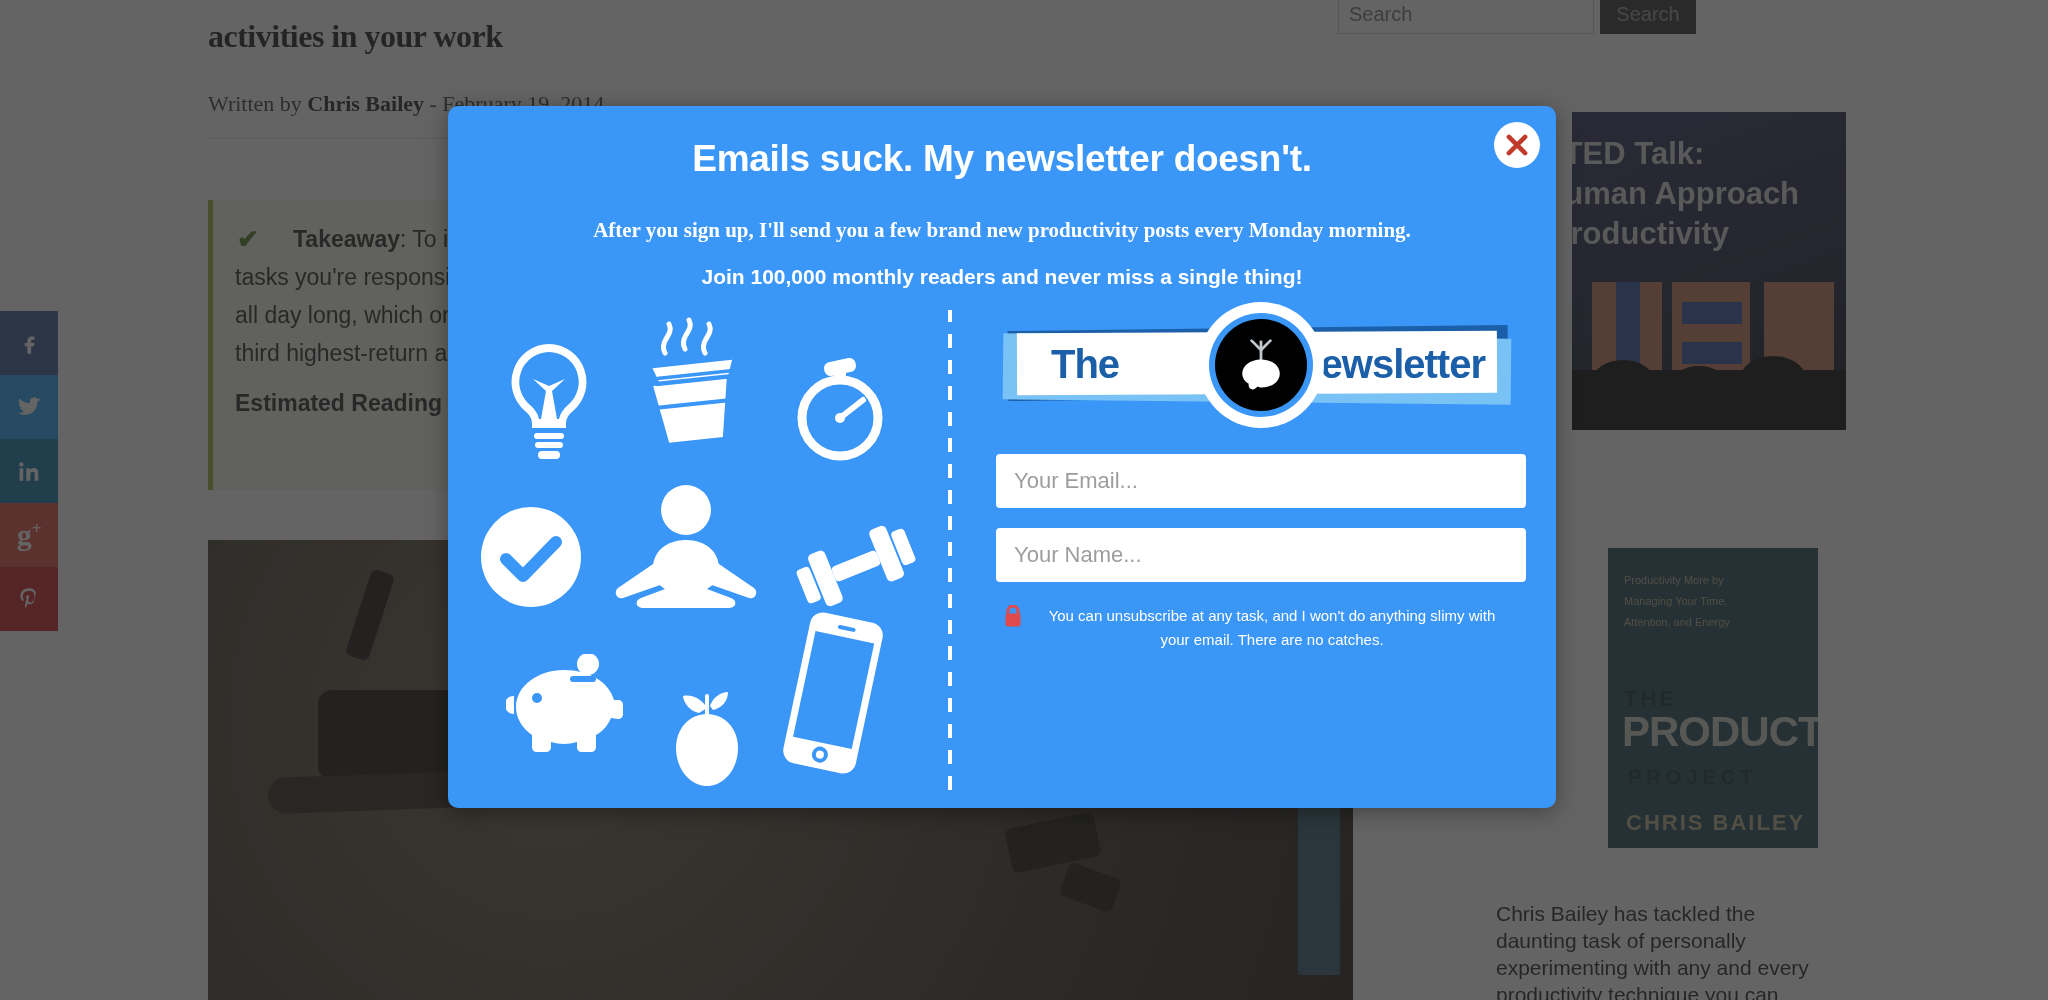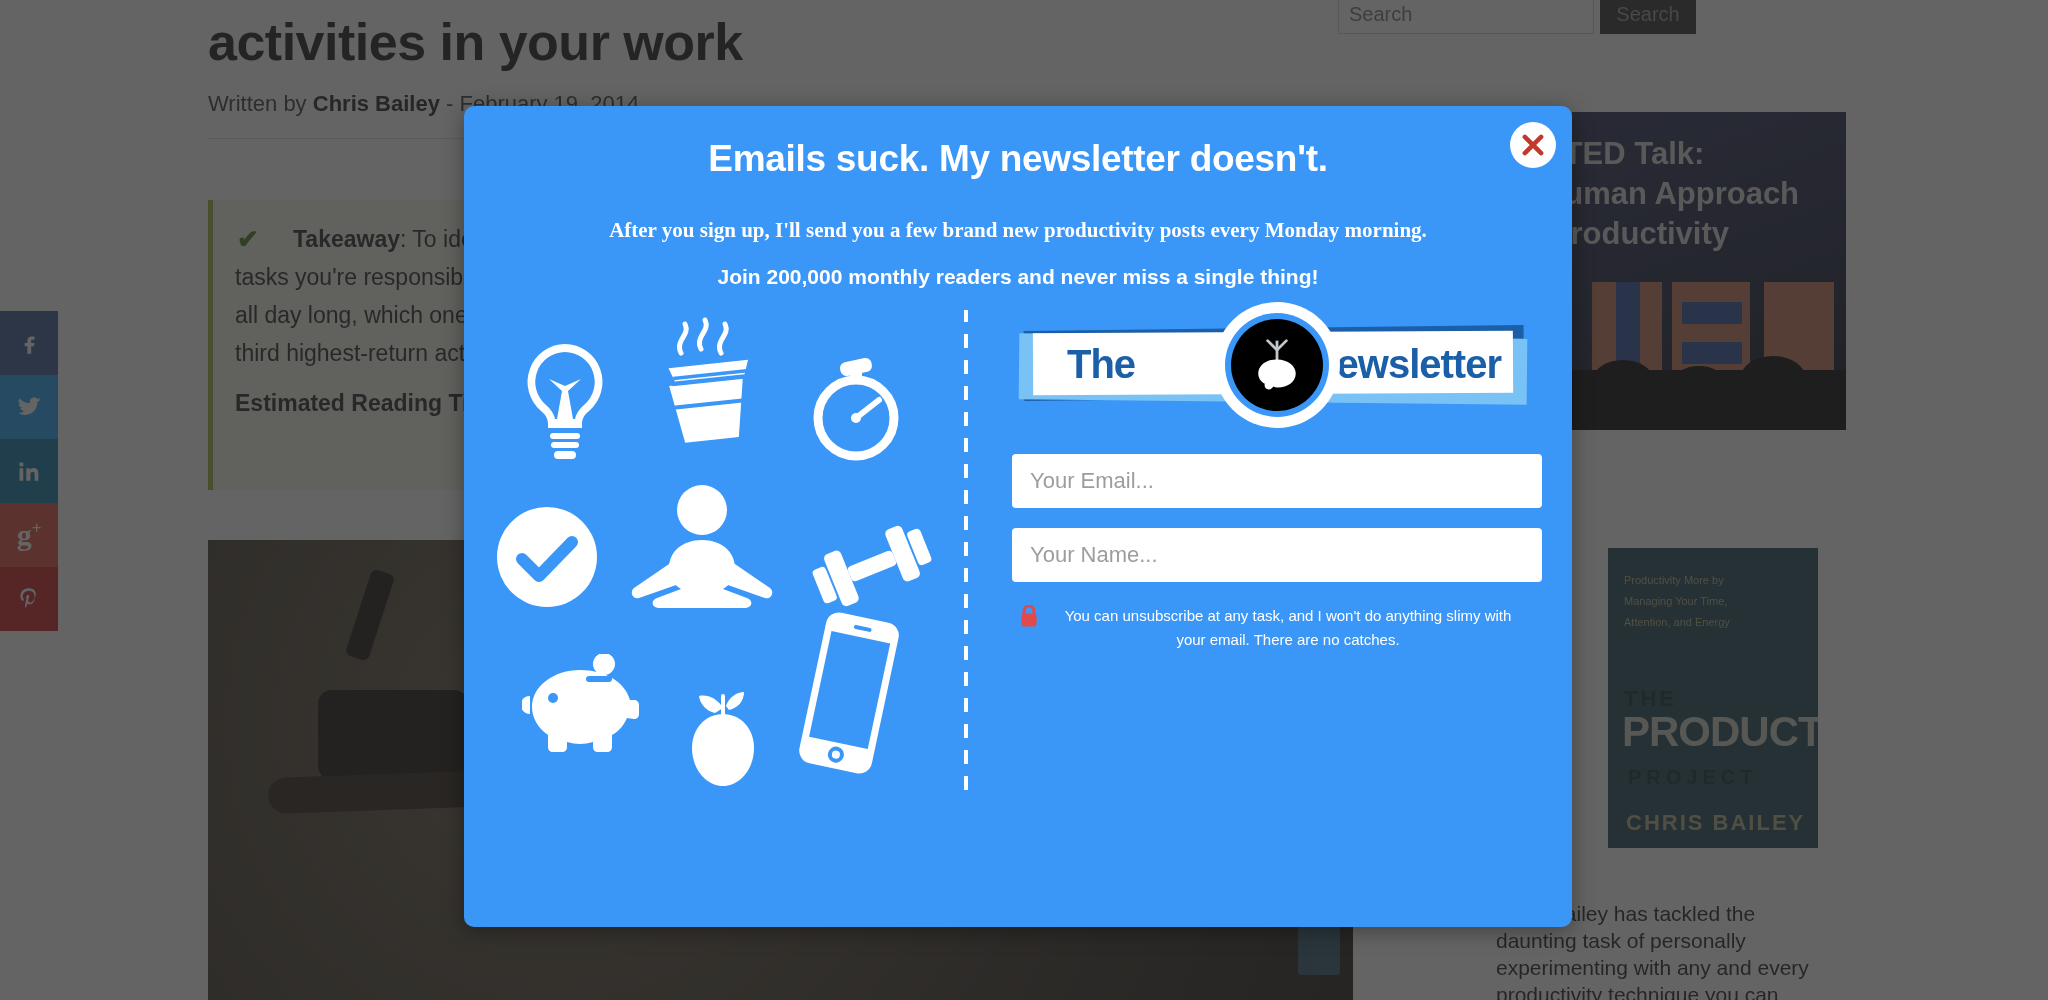--- a/index.html
+++ b/index.html
@@ -9,28 +9,28 @@
     font-family:"Liberation Sans", sans-serif;
     background:#ffffff;
   }
   #screen { position:relative; width:2048px; height:1000px; overflow:hidden; background:#fff; }
 
   
   #page { position:absolute; inset:0; background:#ffffff; }
   #page-inner { position:absolute; inset:0; }
 
   .article-title {
-    position:absolute; left:208px; top:12px; width:720px;
-    font-size:52px; font-weight:700; color:#1b1b1b;
-    font-family:Liberation Sans, sans-serif;
+    position:absolute; left:208px; top:6px; width:720px;
+    font-size:32px; font-weight:700; color:#1b1b1b;
+    font-family:Liberation Serif, serif;
     letter-spacing:-0.5px; line-height:60px;
   }
   .byline {
     position:absolute; left:208px; top:90px;
-    font-size:22px; color:#3a3a3a; line-height:28px;
+    font-size:22px; color:#3a3a3a; line-height:28px;font-family:Liberation Serif, serif;
   }
   .byline b { font-weight:700; color:#222; }
   .rule { position:absolute; left:208px; top:138px; width:1080px; height:1px; background:#d9d9d9; }
 
   
   .takeaway {
     position:absolute; left:208px; top:200px; width:790px; height:290px;
     background:#f2f3ea; border-left:5px solid #9bb43a;
   }
   .takeaway .tick { position:absolute; left:24px; top:24px; color:#4f7a1d; font-size:26px; font-weight:700; }
@@ -112,21 +112,21 @@
   .s-li { background:#0e76a8; }
   .s-gp { background:#dd4b39; }
   .s-pi { background:#cb2027; }
   .social-btn svg { width:26px; height:26px; fill:#fff; }
 
   
   #dim { position:absolute; inset:0; background:rgba(40,40,40,0.72); }
 
   
   #modal {
-    position:absolute; left:464px; top:106px; width:1108px; height:821px;
+    position:absolute; left:448px; top:106px; width:1108px; height:702px;
     background:#3a96f7; border-radius:10px;
     box-shadow:0 4px 22px rgba(0,0,0,.35);
   }
   .modal-title {
     position:absolute; left:0; top:32px; width:100%;
     text-align:center; color:#ffffff; font-size:37px; font-weight:700;
     letter-spacing:-0.3px;
   }
   .modal-sub {
     position:absolute; left:0; width:100%; text-align:center;
@@ -321,21 +321,21 @@
   <div id="modal">
 
     <div class="close-btn">
       <svg viewBox="0 0 24 24">
         <path d="M5.5 5.5l13 13M18.5 5.5l-13 13" stroke="#c0392b" stroke-width="3.6" stroke-linecap="round" fill="none"></path>
       </svg>
     </div>
 
     <div class="modal-title">Emails suck. My newsletter doesn't.</div>
     <div class="modal-sub l1">After you sign up, I'll send you a few brand new productivity posts every Monday morning.</div>
-    <div class="modal-sub l2">Join 200,000 monthly readers and never miss a single thing!</div>
+    <div class="modal-sub l2">Join 100,000 monthly readers and never miss a single thing!</div>
 
     <div class="illus">
 
       <span class="ic" style="left:28px;top:22px;">
         <svg width="106" height="128" viewBox="0 0 106 128">
           <path d="M53 6a38 38 0 00-24 67c5 4 7 8 7 13v4h34v-4c0-5 2-9 7-13A38 38 0 0053 6zm0 8a30 30 0 0119 53c-5 4-8 9-9 14h-2l-5-28 13-12-16 7-16-7 13 12-5 28h-2c-1-5-4-10-9-14A30 30 0 0153 14z"></path>
           <rect x="38" y="95" width="30" height="6" rx="3"></rect>
           <rect x="39" y="104" width="28" height="6" rx="3"></rect>
           <rect x="42" y="113" width="22" height="8" rx="4"></rect>
         </svg>

